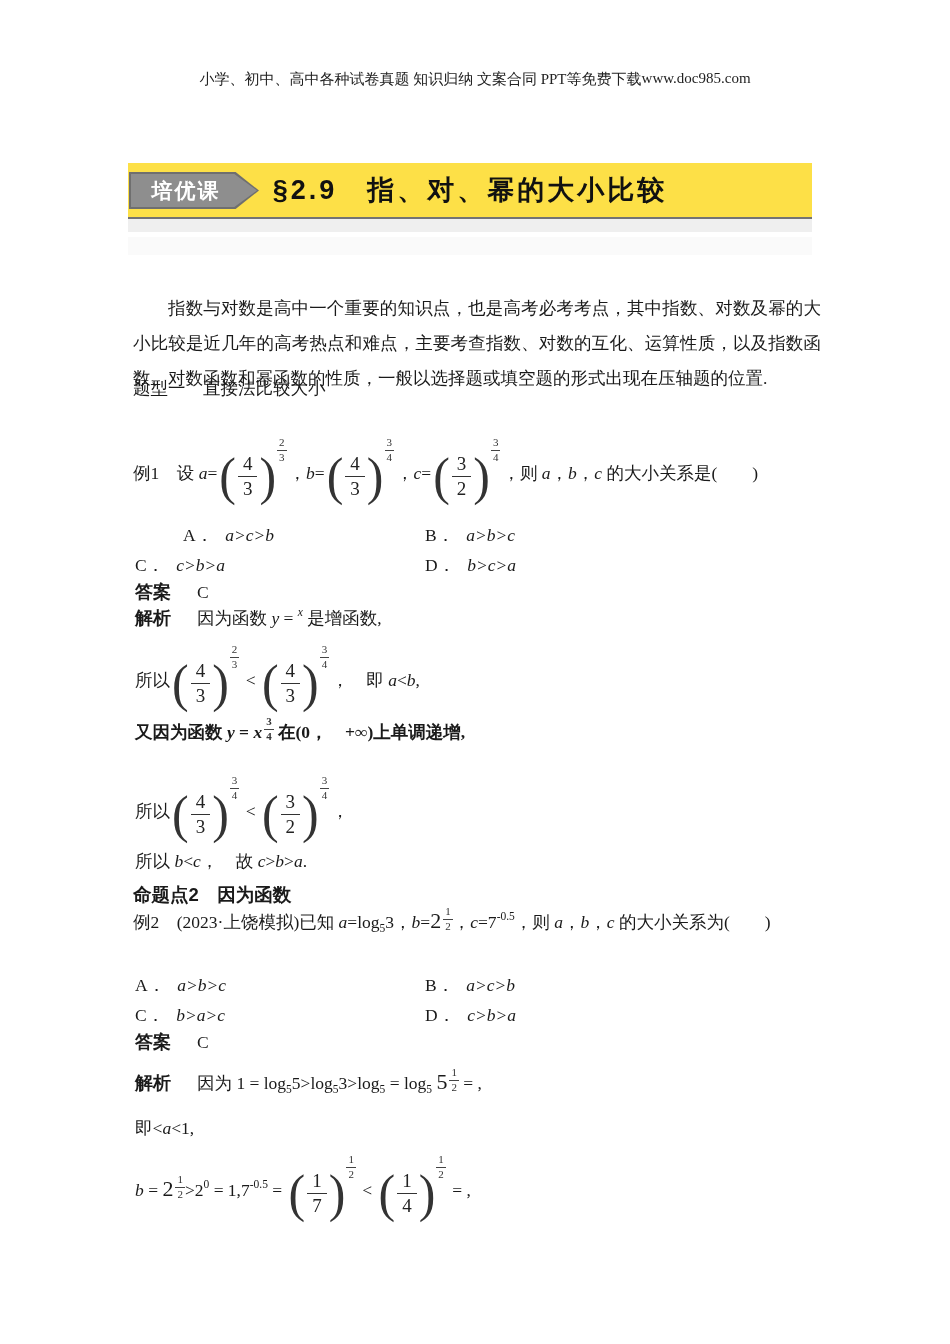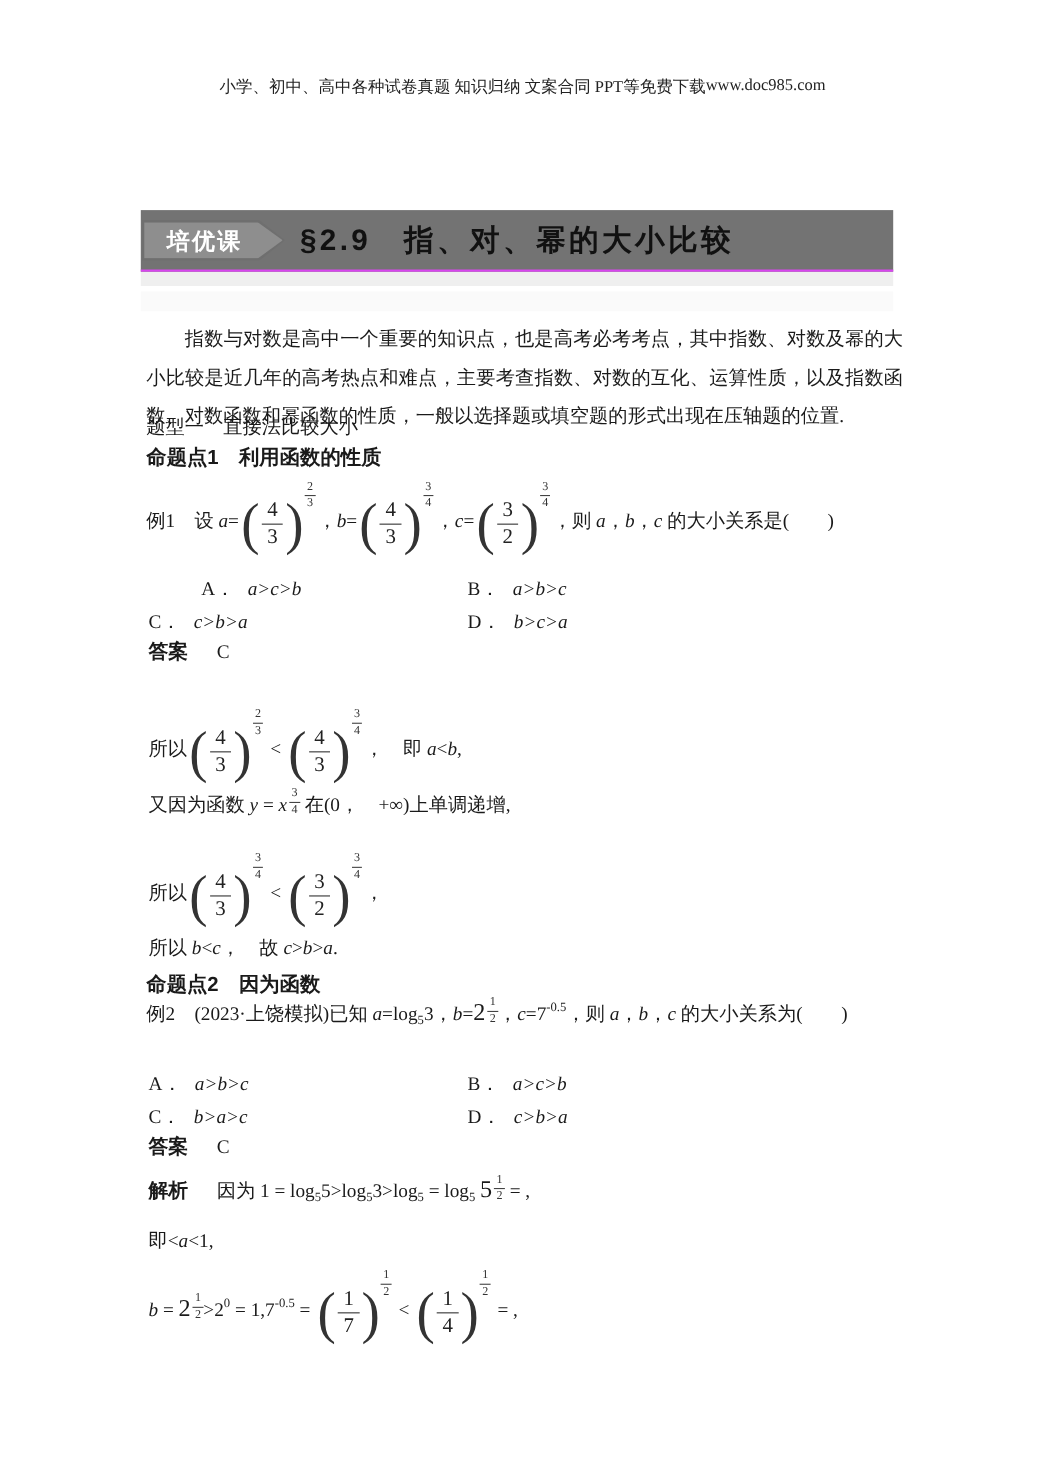--- a/index.html
+++ b/index.html
@@ -11,22 +11,22 @@
   .abs{position:absolute;}
   .it{font-style:italic;}
   .sans-bold{font-family:"Liberation Sans","DejaVu Sans",sans-serif;font-weight:700;}
 
   
   .header{top:70px;left:0;width:950px;display:flex;justify-content:center;
           font-size:15px;color:#222;}
 
   
   .banner{top:163px;left:128px;width:684px;}
-  .band{position:relative;height:54px;background:#737373;border-bottom:2px solid #d946ef;
-        display:flex;align-items:center;justify-content:center;margin-top:28px;}
+  .band{position:relative;height:54px;background:#fde047;border-bottom:2px solid #737373;
+        display:flex;align-items:center;justify-content:center;}
   .band-title{font-family:"Liberation Sans","DejaVu Sans",sans-serif;font-weight:700;
               font-size:27px;letter-spacing:3px;color:#111;}
   .badge{position:absolute;left:1px;top:9px;width:130px;height:37px;}
   .badge-outer{position:absolute;inset:0;background:#6f6f6f;
                clip-path:polygon(0 0,82% 0,100% 50%,82% 100%,0 100%);}
   .badge-inner{position:absolute;inset:2px;background:#8e8e8e;
                clip-path:polygon(0 0,82% 0,100% 50%,82% 100%,0 100%);
                display:flex;align-items:center;justify-content:center;padding-right:16px;}
   .badge-text{color:#ffffff;font-family:"Liberation Sans","DejaVu Sans",sans-serif;
               font-weight:700;font-size:21px;letter-spacing:2px;}
@@ -49,21 +49,21 @@
   .ex1-A{top:523px;left:135px;margin-left:48px;} .ex1-B{top:523px;left:425px;}
   .ex1-C{top:553px;left:135px;} .ex1-D{top:553px;left:425px;}
   .ex2-A{top:973px;left:135px;} .ex2-B{top:973px;left:425px;}
   .ex2-C{top:1003px;left:135px;} .ex2-D{top:1003px;left:425px;}
   .ex1-ans{top:580px;left:135px;} .ex2-ans{top:1030px;left:135px;}
 
   .anslabel{font-family:"Liberation Sans","DejaVu Sans",sans-serif;font-weight:700;
             font-size:18px;margin-right:26px;text-align:center;}
   .l-a1{top:607px;left:135px;}
   .l-a2{top:655px;left:135px;}
-  .l-a3{top:715px;left:135px;}
+  .l-a3{top:715px;left:135px;font-weight:bold;}
   .l-a4{top:786px;left:135px;}
   .l-a5{top:851px;left:135px;text-align:center;}
   .l-b1{top:1066px;left:135px;}
   .l-b2{top:1118px;left:135px;}
   .l-b3{top:1165px;left:135px;}
 
   
   .pfrac{display:inline-flex;align-items:center;vertical-align:-14px;margin:0 2px;}
   .pfrac .paren{font-family:"Liberation Serif","DejaVu Serif",serif;font-size:50px;
                 line-height:56px;font-weight:400;transform:scaleY(1.05);color:#333;}
@@ -101,21 +101,20 @@
       <div class="band-title">§2.9　指、对、幂的大小比较</div>
     </div>
     <div class="strip1"></div>
     <div class="gap"></div>
     <div class="strip2"></div>
   </div>
 
   <div class="abs intro">指数与对数是高中一个重要的知识点，也是高考必考考点，其中指数、对数及幂的大小比较是近几年的高考热点和难点，主要考查指数、对数的互化、运算性质，以及指数函数、对数函数和幂函数的性质，一般以选择题或填空题的形式出现在压轴题的位置.</div>
 
   <div class="abs type1">题型一　直接法比较大小</div>
-  <div class="abs point1 sans-bold point-heading">命题点1　利用函数的性质</div>
 
   <div class="abs ex1-stem math-line">
     <span>例1</span><span><span>　设 </span><span class="it">a</span><span>=</span><span class="pfrac">
           <span class="paren">(</span>
           <span class="frac">
             <span class="num">4</span>
             <span class="den">3</span>
           </span>
           <span class="paren">)</span>
           <span class="sfrac exp">
@@ -157,20 +156,23 @@
     <span class="okey">C．</span><span class="it">c&gt;b&gt;a</span>
   </div>
   <div class="abs opt ex1-D">
     <span class="okey">D．</span><span class="it">b&gt;c&gt;a</span>
   </div>
 
   <div class="abs ex1-ans">
     <span class="anslabel">答案</span><span>C</span>
   </div>
 
+  <div class="abs l-a1 math-line">
+    <span class="anslabel">解析</span><span><span>因为函数 </span><span class="it">y</span><span> = </span><sup class="it">x</sup><span> 是增函数,</span></span>
+  </div>
   <div class="abs l-a2 math-line">
     <span><span>所以</span><span class="pfrac">
           <span class="paren">(</span>
           <span class="frac">
             <span class="num">4</span>
             <span class="den">3</span>
           </span>
           <span class="paren">)</span>
           <span class="sfrac exp">
             <span class="sn">2</span>

